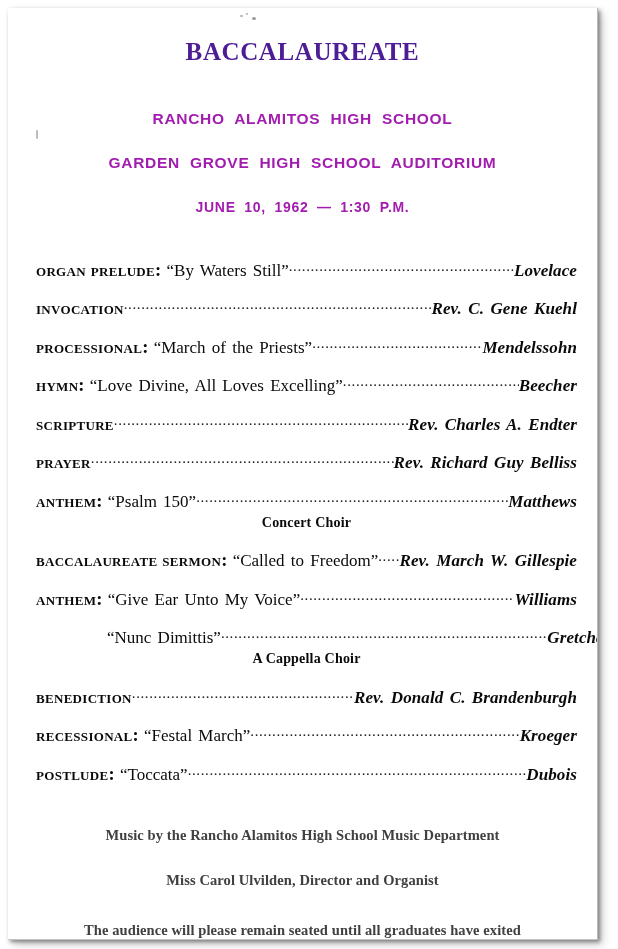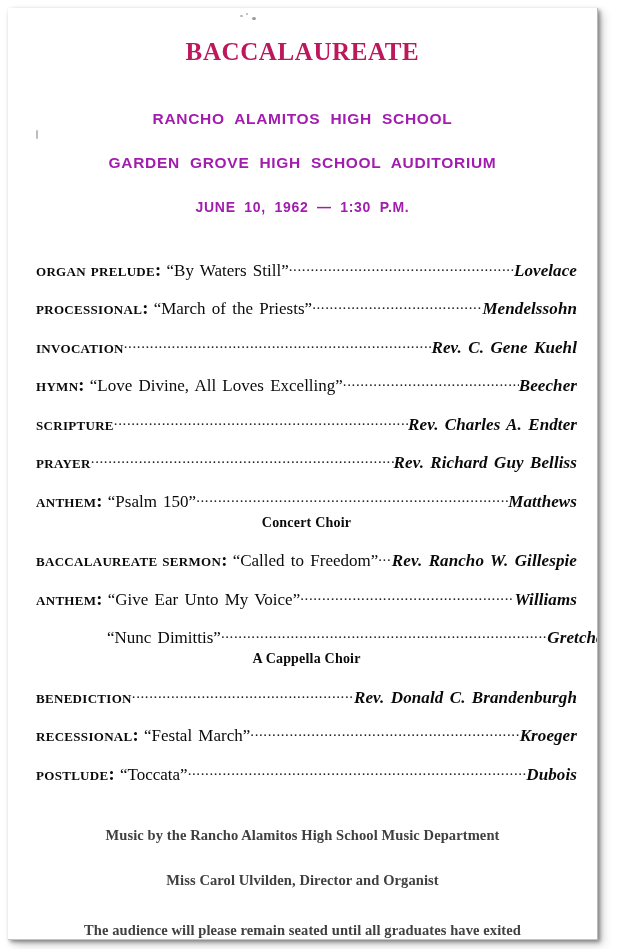--- a/index.html
+++ b/index.html
@@ -40,21 +40,21 @@
   }
 
   
   .doc-title {
     text-align: center;
     font-family: "Liberation Serif", "DejaVu Serif", serif;
     font-weight: bold;
     font-size: 25px;
     letter-spacing: 0.6px;
     margin: 30px 0 0 0;
-    color: #be185d;
+    color: #4c1d95;
   }
   .sub-line {
     text-align: center;
     font-family: "Liberation Sans", "DejaVu Sans", sans-serif;
     font-weight: bold;
     font-size: 15.5px;
     letter-spacing: 0.7px;
     word-spacing: 5px;
     color: #a21caf;
   }
@@ -167,35 +167,35 @@
       <div class="entry">
         <div class="line">
           <span class="label">Organ Prelude:</span>
           <span class="work">“By Waters Still”</span>
           <span class="leader"></span>
           <span class="performer">Lovelace</span>
         </div>
       </div>
       <div class="entry">
         <div class="line">
+          <span class="label">Invocation</span>
+          <span class="leader"></span>
+          <span class="performer">Rev. C. Gene Kuehl</span>
+        </div>
+      </div>
+      <div class="entry">
+        <div class="line">
           <span class="label">Processional:</span>
           <span class="work">“March of the Priests”</span>
           <span class="leader"></span>
           <span class="performer">Mendelssohn</span>
         </div>
       </div>
       <div class="entry">
         <div class="line">
-          <span class="label">Invocation</span>
-          <span class="leader"></span>
-          <span class="performer">Rev. C. Gene Kuehl</span>
-        </div>
-      </div>
-      <div class="entry">
-        <div class="line">
           <span class="label">Hymn:</span>
           <span class="work">“Love Divine, All Loves Excelling”</span>
           <span class="leader"></span>
           <span class="performer">Beecher</span>
         </div>
       </div>
       <div class="entry">
         <div class="line">
           <span class="label">Scripture</span>
           <span class="leader"></span>
@@ -216,21 +216,21 @@
           <span class="leader"></span>
           <span class="performer">Matthews</span>
         </div>
         <div class="ensemble">Concert Choir</div>
       </div>
       <div class="entry">
         <div class="line">
           <span class="label">Baccalaureate Sermon:</span>
           <span class="work">“Called to Freedom”</span>
           <span class="leader"></span>
-          <span class="performer">Rev. Rancho W. Gillespie</span>
+          <span class="performer">Rev. March W. Gillespie</span>
         </div>
       </div>
       <div class="entry">
         <div class="line">
           <span class="label">Anthem:</span>
           <span class="work">“Give Ear Unto My Voice”</span>
           <span class="leader"></span>
           <span class="performer">Williams</span>
         </div>
       </div>

